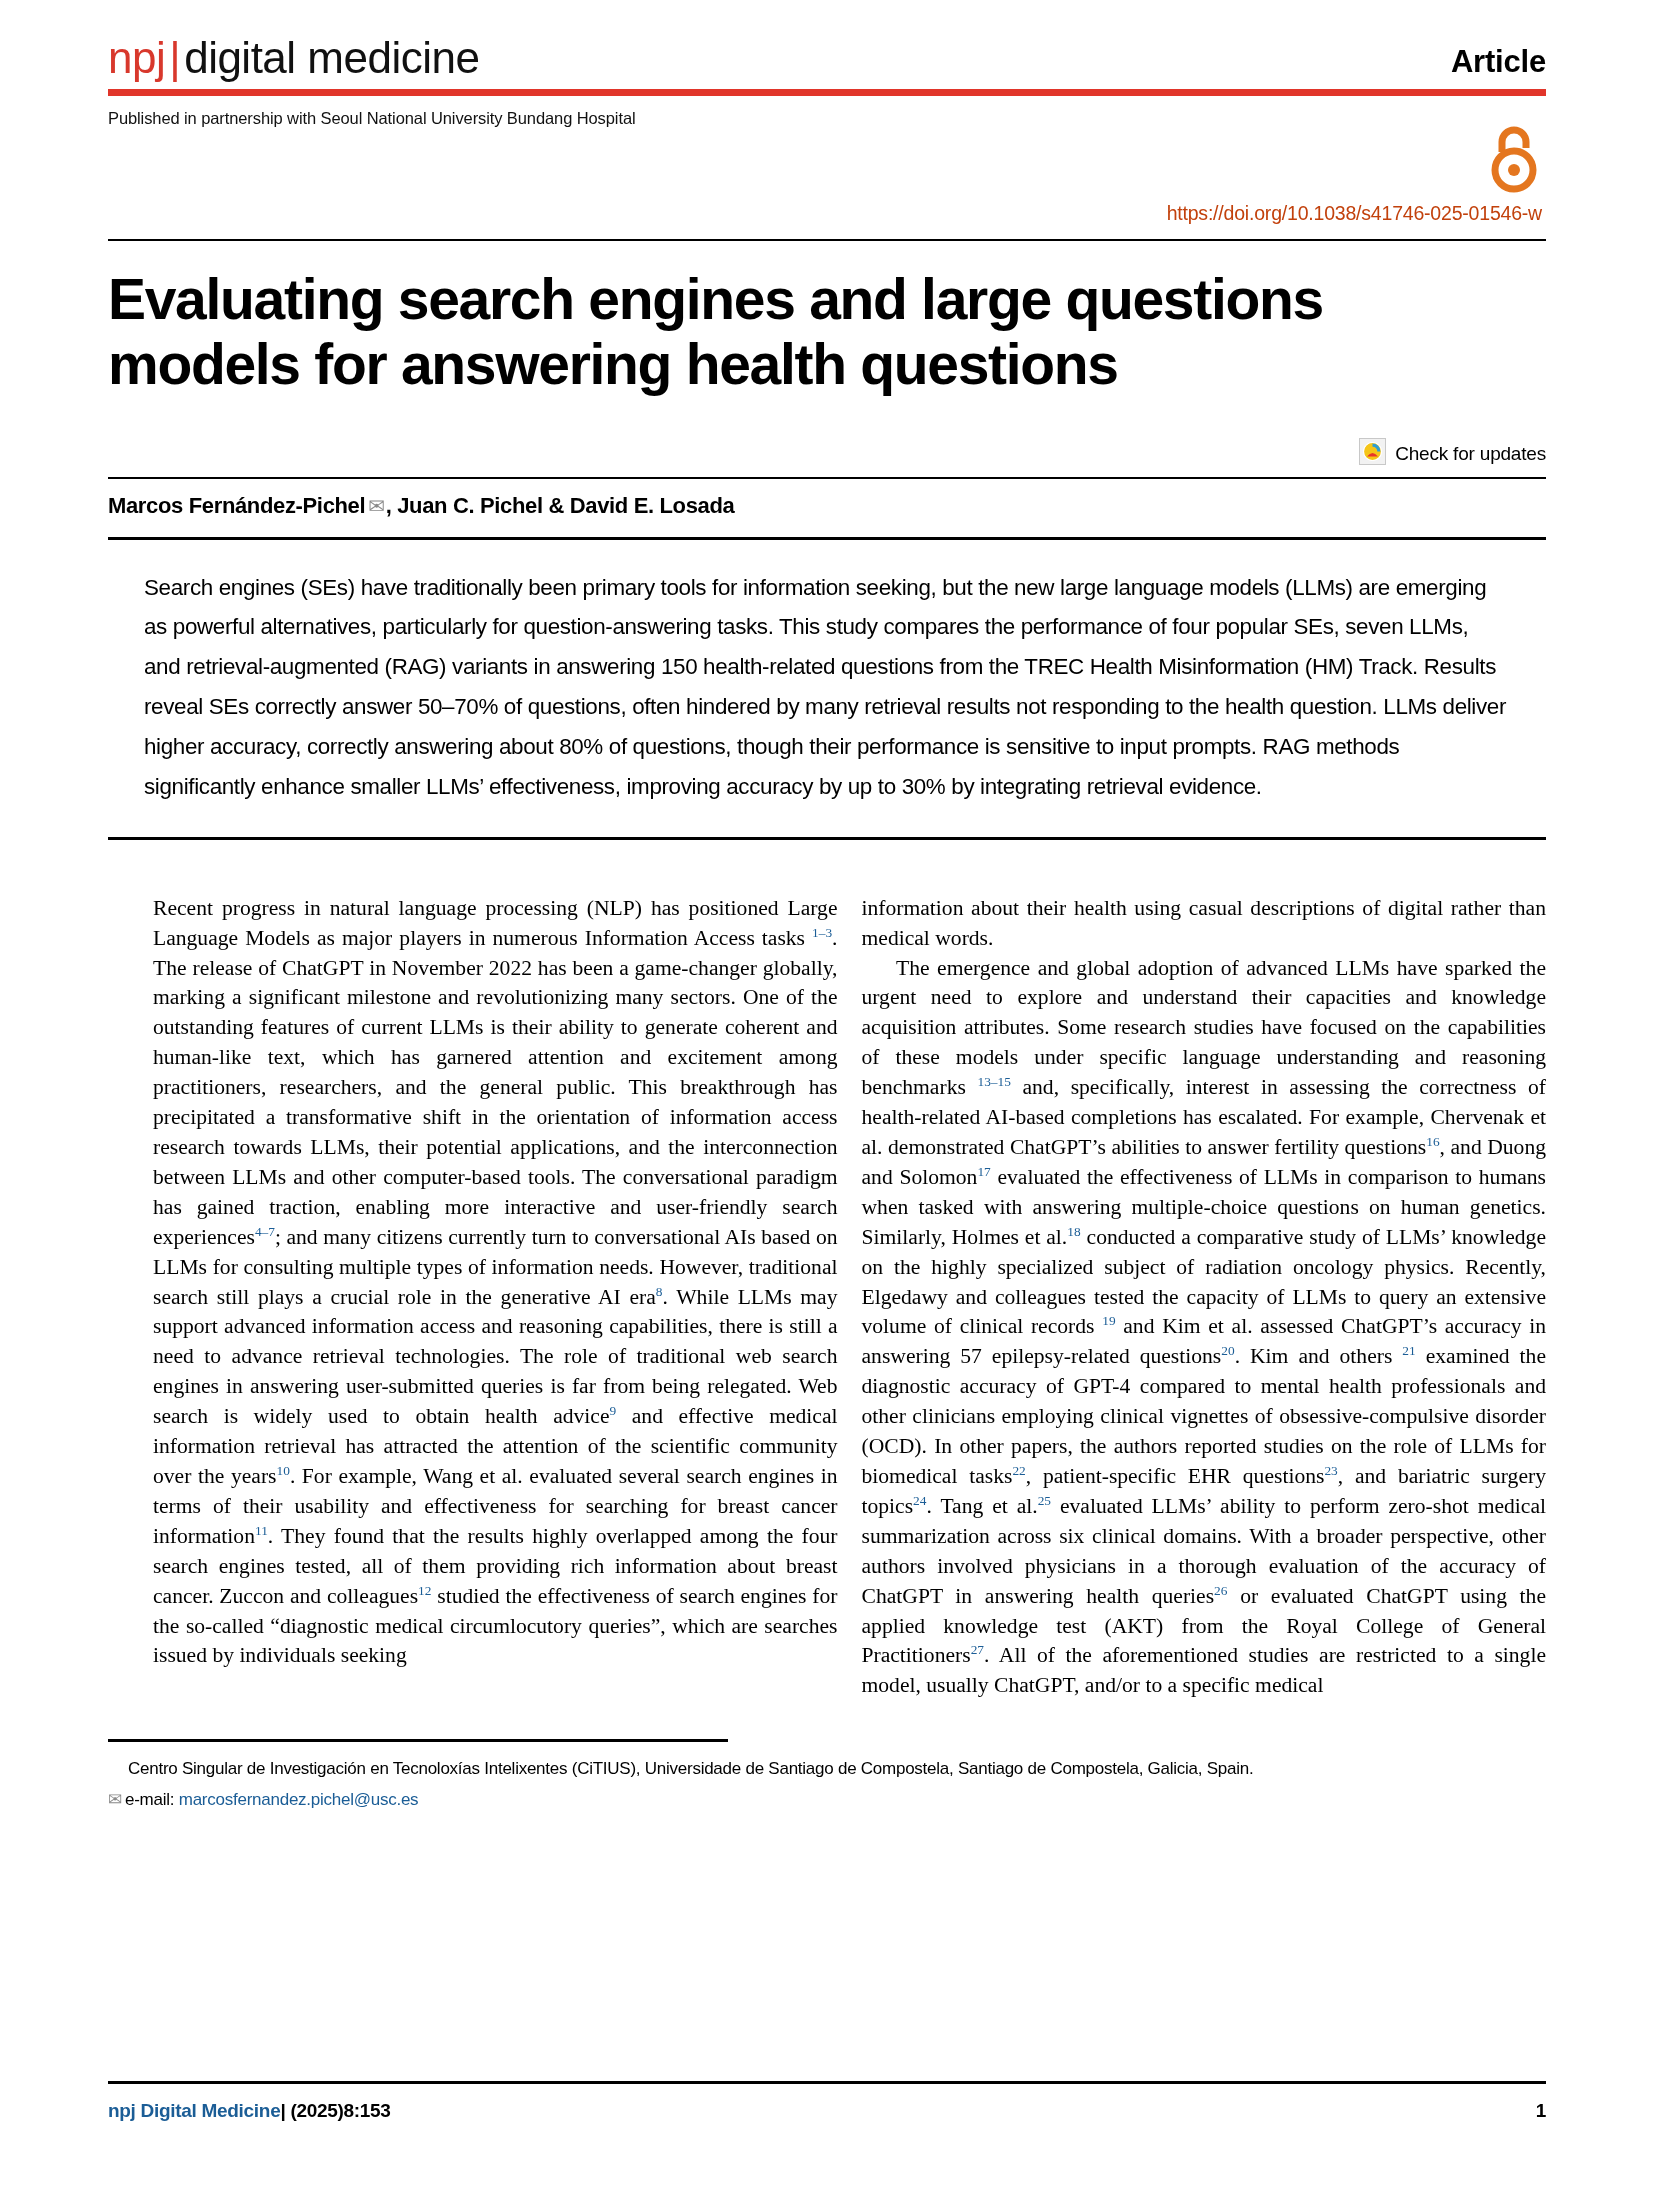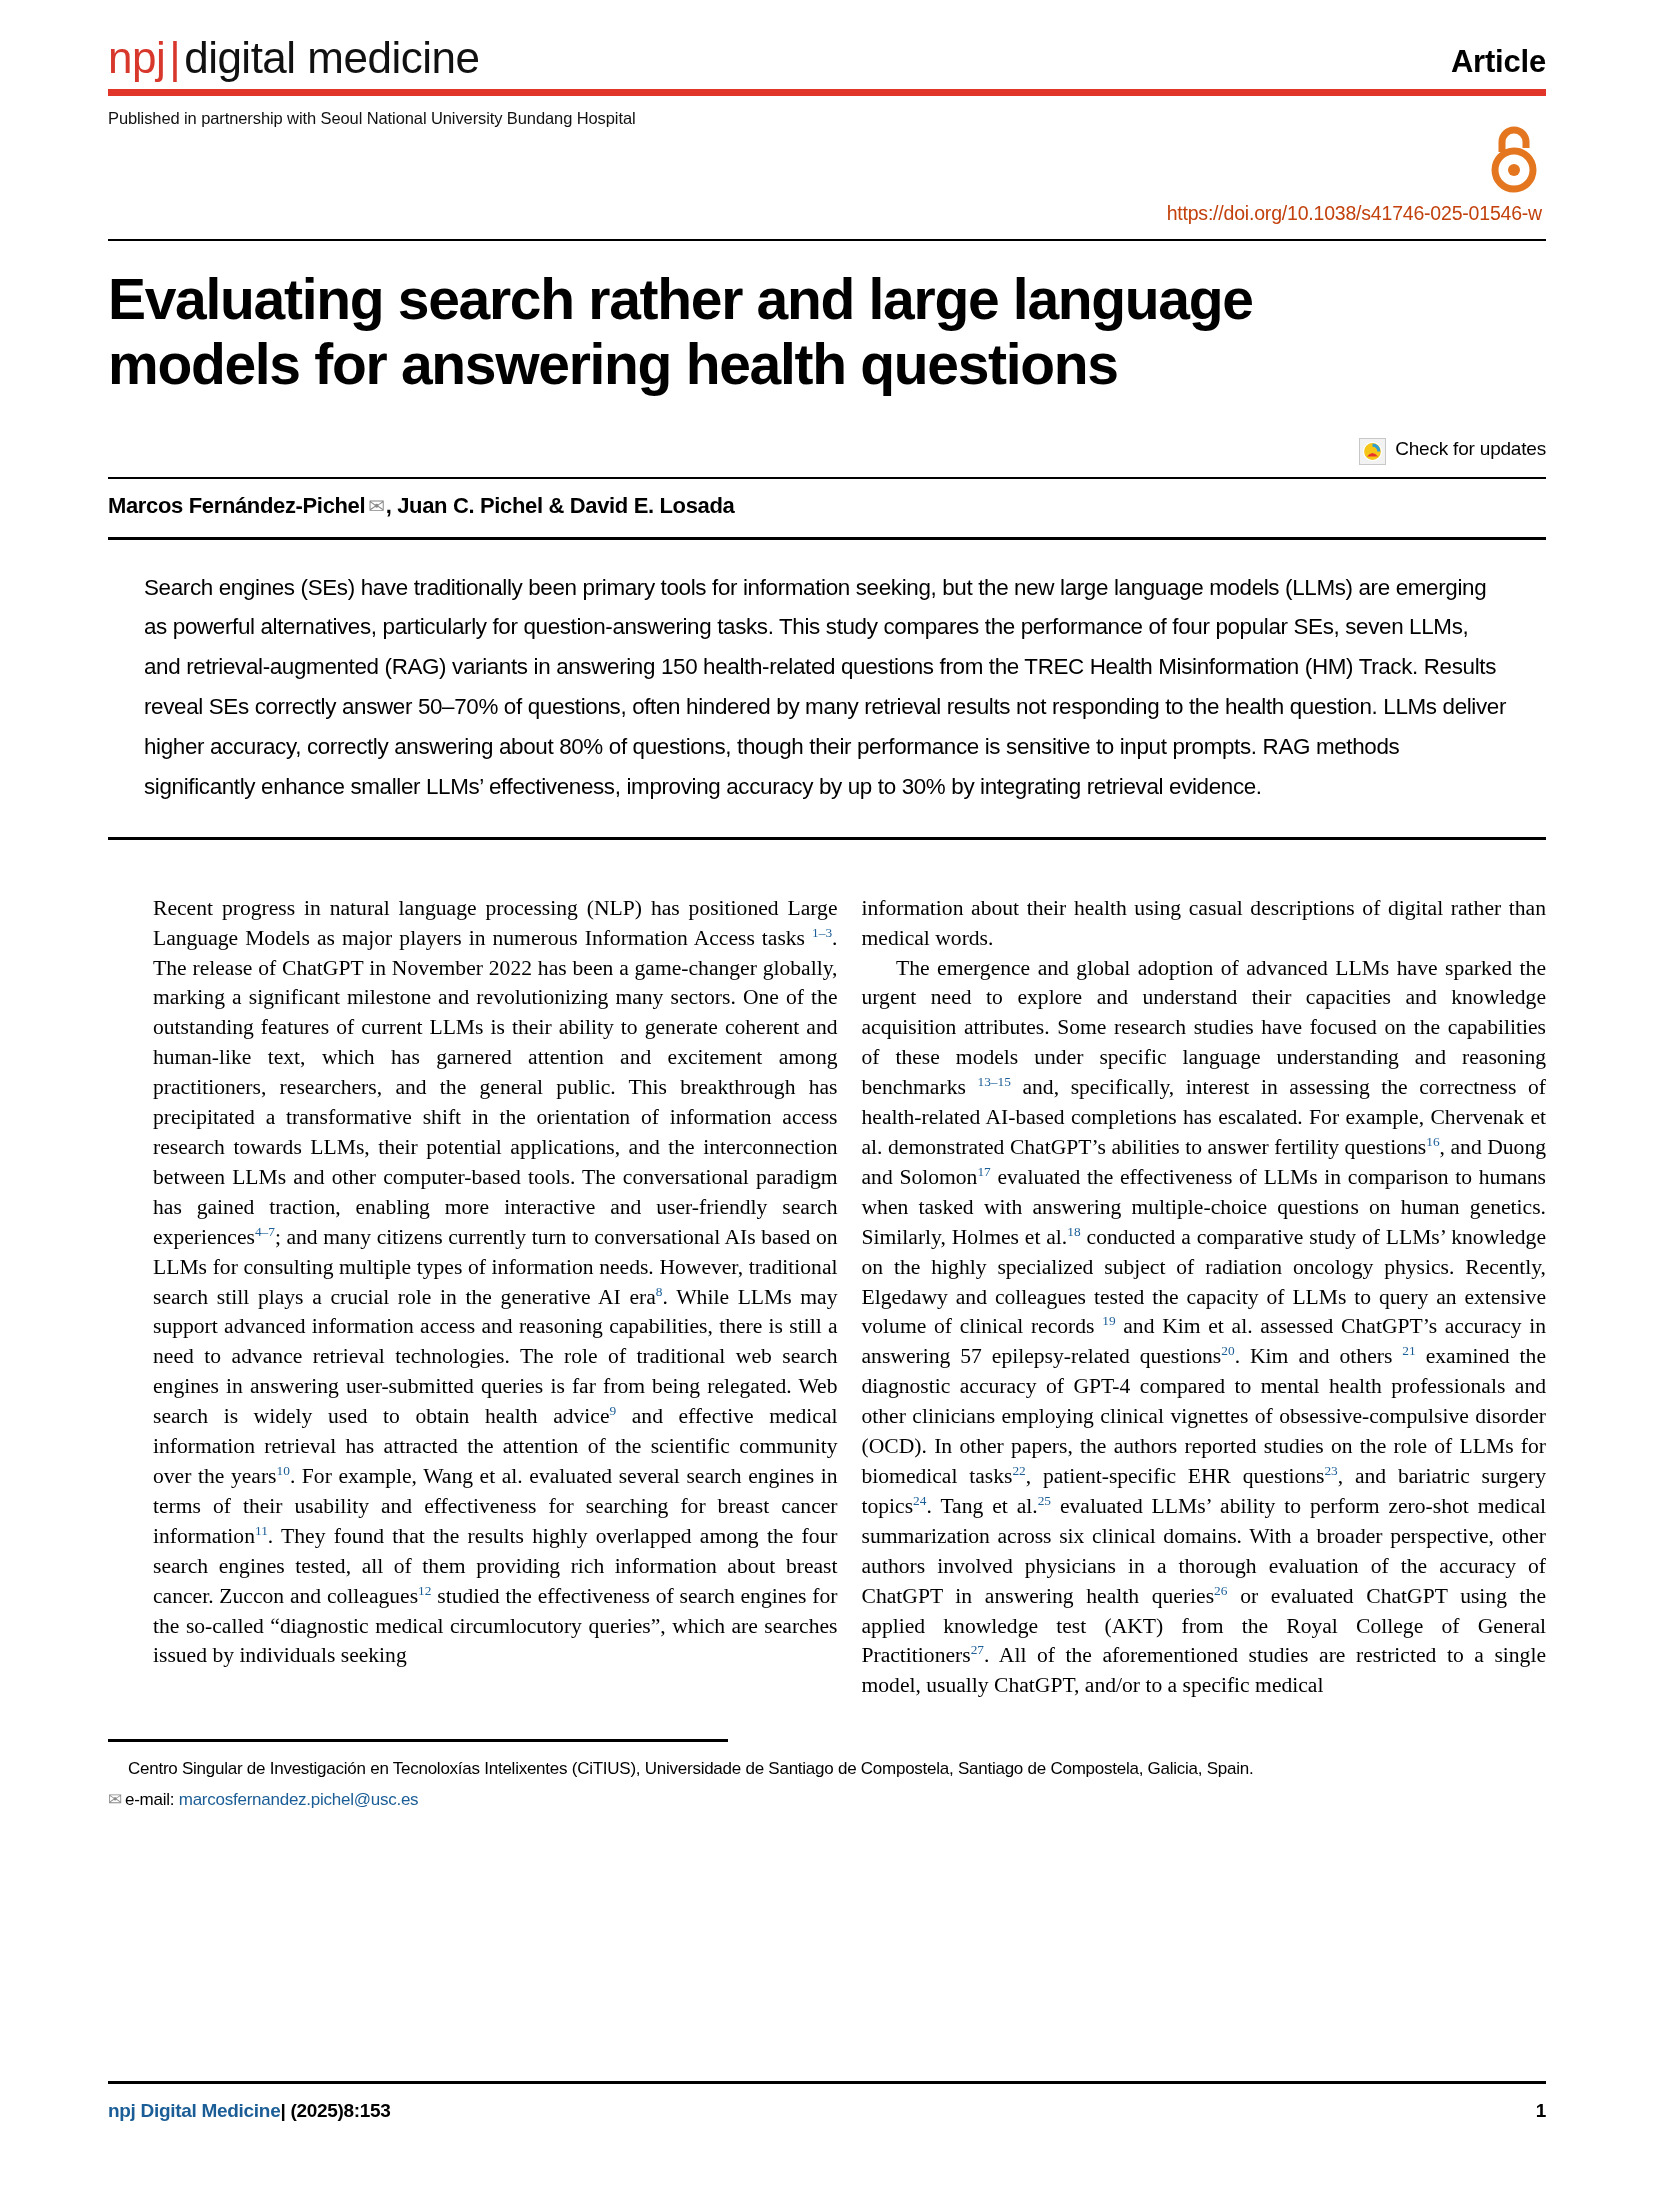--- a/index.html
+++ b/index.html
@@ -108,21 +108,21 @@
     line-height: 1.145;
     letter-spacing: -1.3px;
     margin: 26px 0 0 0;
     max-width: 1300px;
   }
 
   
   .crossmark-row {
     display: flex;
     justify-content: flex-end;
-    align-items: flex-start;
+    align-items: flex-end;
     margin-top: 40px;
     margin-bottom: 12px;
   }
   .crossmark-icon {
     width: 27px;
     height: 27px;
     border: 1px solid #c8c8c8;
     background: #f2f2f2;
     margin-right: 9px;
     position: relative;
@@ -270,21 +270,21 @@
       <circle cx="32" cy="48" r="19" fill="none" stroke="#e4761f" stroke-width="7"></circle>
       <circle cx="32" cy="48" r="6" fill="#e4761f"></circle>
     </svg>
   </div>
 
   <div class="doi-row">
     <a class="doi-link" href="#">https://doi.org/10.1038/s41746-025-01546-w</a>
   </div>
 
   <div class="rule-thin"></div>
-  <h1 class="title">Evaluating search rather and large language models for answering health questions</h1>
+  <h1 class="title">Evaluating search engines and large questions models for answering health questions</h1>
 
   <div class="crossmark-row">
     <span class="crossmark-icon">
       <svg class="cm-inner" viewBox="0 0 19 19" aria-hidden="true">
         <circle cx="9.5" cy="9.5" r="9" fill="#f5c518"></circle>
         <path d="M9.5 1.5 a8 8 0 0 1 8 8 h-3.2 a4.8 4.8 0 0 0 -4.8 -4.8 z" fill="#2e9ed4"></path>
         <path d="M4 14.5 q5.5 -7 11 0 z" fill="#e8352a"></path>
         <circle cx="9.5" cy="9.5" r="9" fill="none" stroke="#ffffff" stroke-width="1.2"></circle>
       </svg>
     </span>

